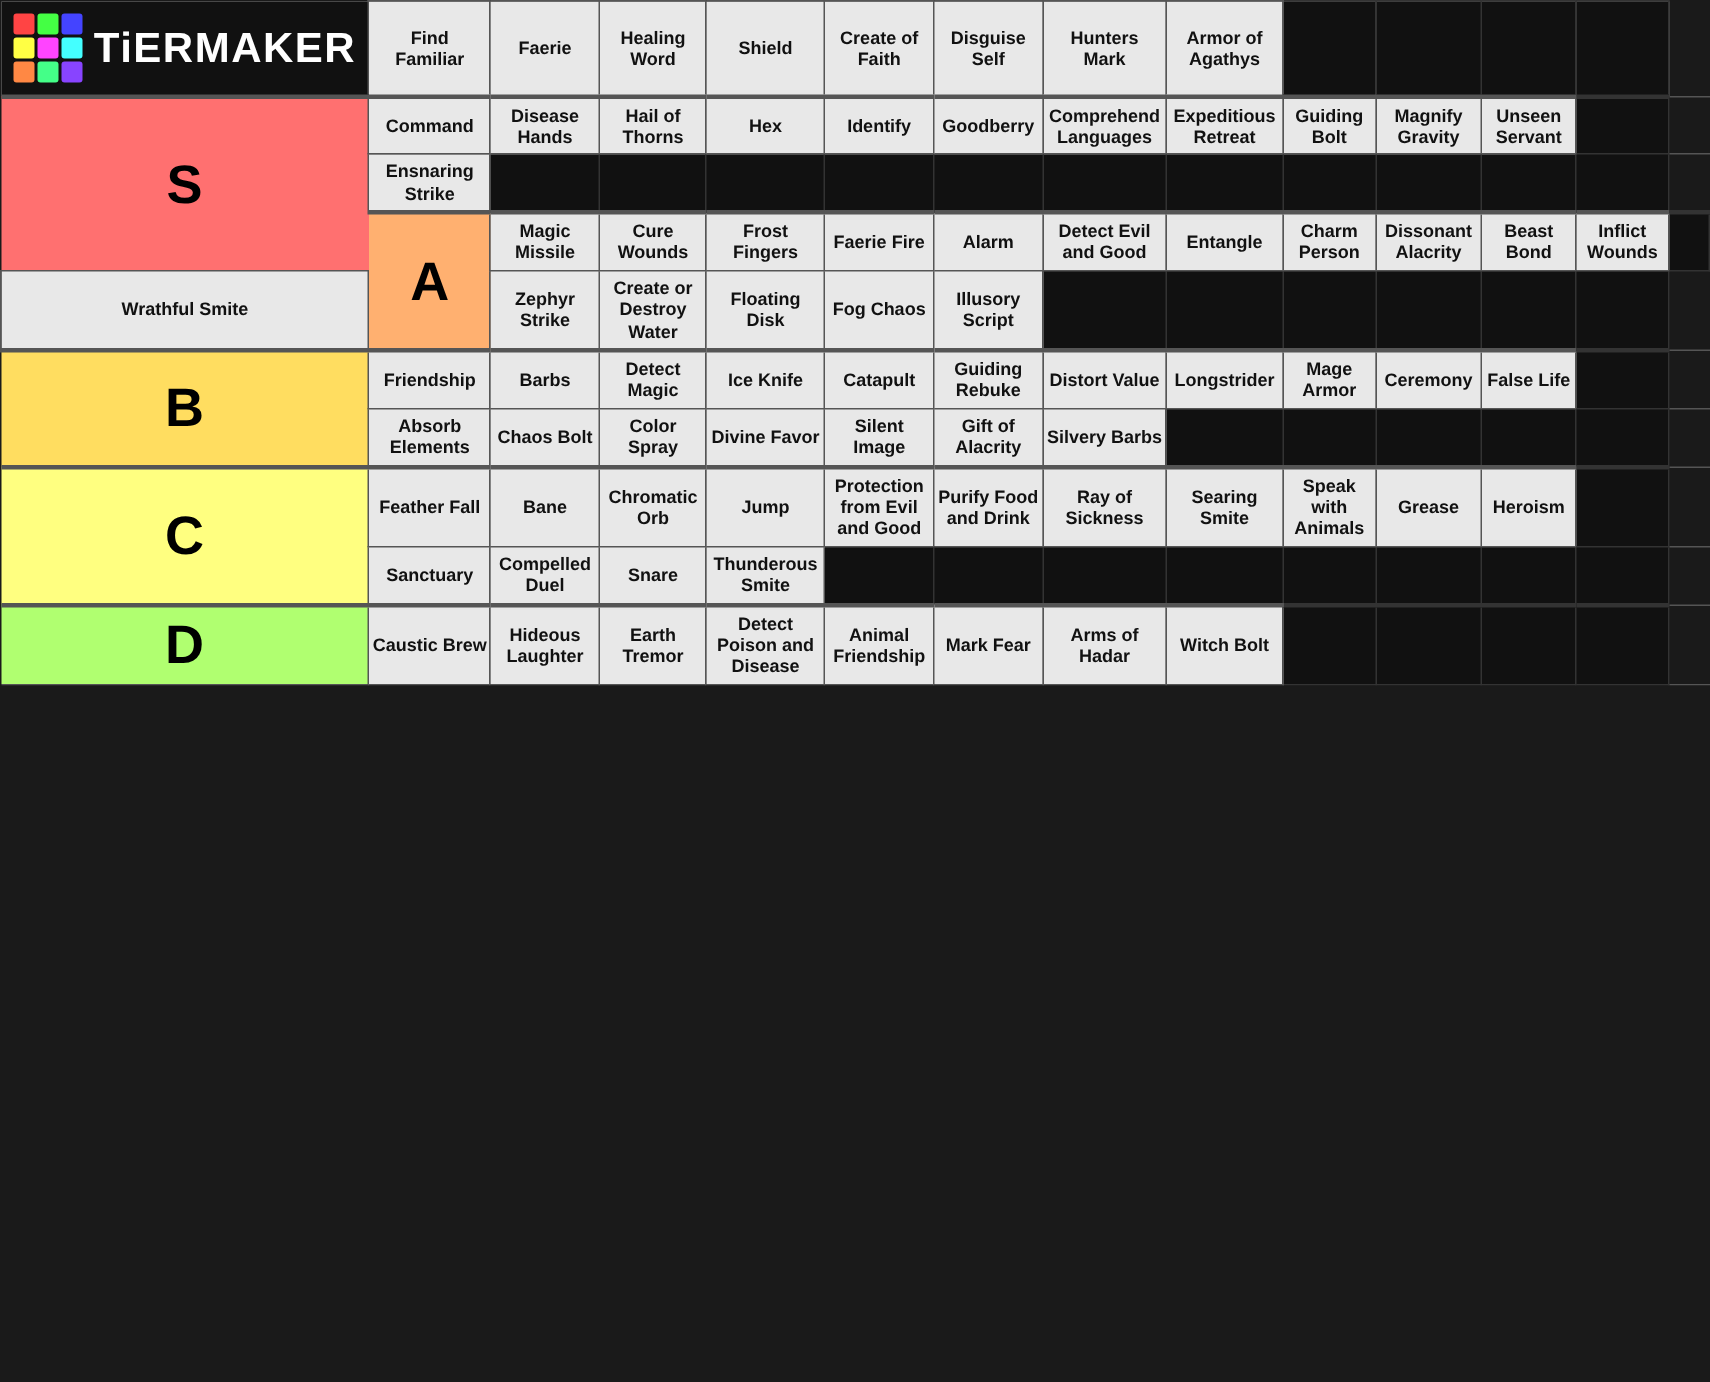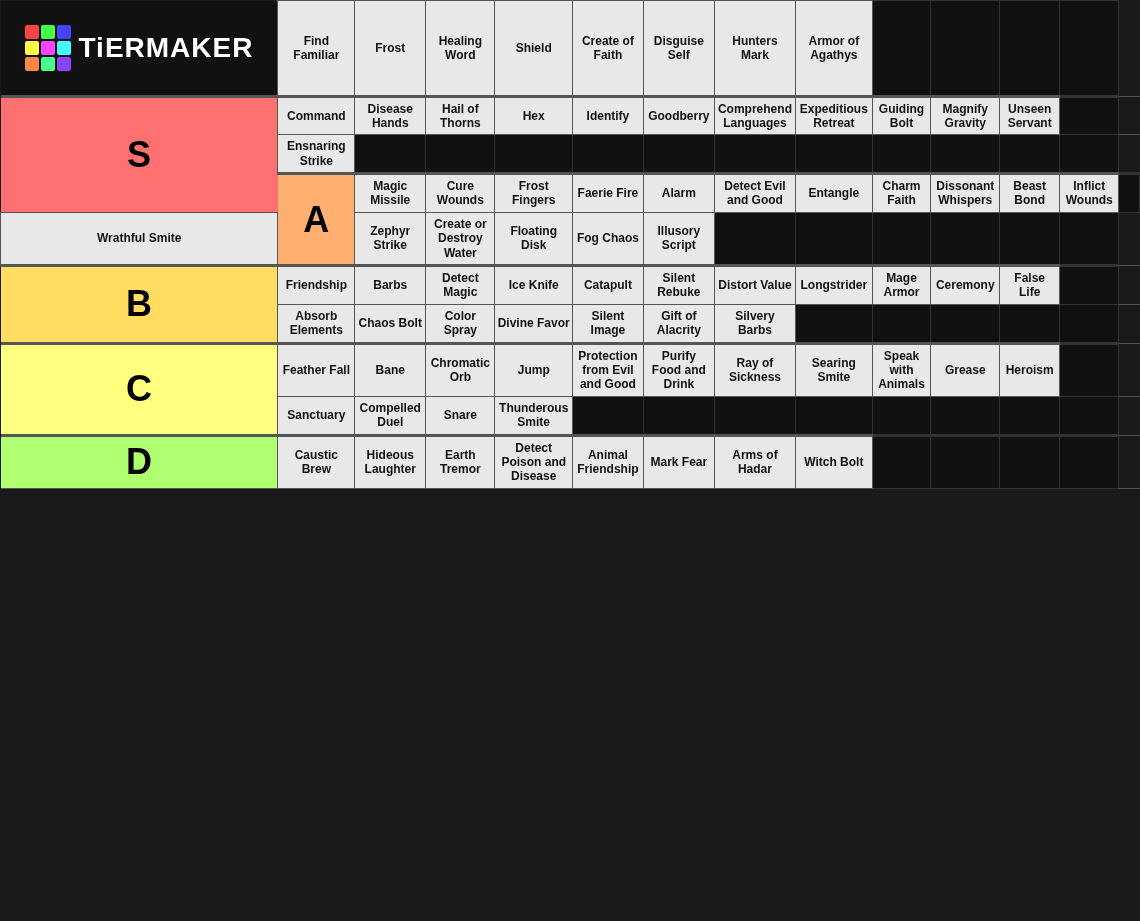--- a/index.html
+++ b/index.html
@@ -48,21 +48,21 @@
     .tier-s { background: #ff7070; }
     .tier-a { background: #ffb070; }
     .tier-b { background: #ffdd60; }
     .tier-c { background: #ffff80; }
     .tier-d { background: #b0ff70; }
 
     .logo-cell {
       background: #111;
       text-align: center;
       vertical-align: middle;
-      padding: 24px;
+      padding: 8px;
     }
 
     .logo-box {
       display: flex;
       align-items: center;
       justify-content: center;
       gap: 8px;
     }
 
     .logo-grid {
@@ -112,21 +112,21 @@
               <div class="logo-dot" style="background: rgb(255, 68, 255);"></div>
               <div class="logo-dot" style="background: rgb(68, 255, 255);"></div>
               <div class="logo-dot" style="background: rgb(255, 136, 68);"></div>
               <div class="logo-dot" style="background: rgb(68, 255, 136);"></div>
               <div class="logo-dot" style="background: rgb(136, 68, 255);"></div>
             </div>
         <span class="logo-text">TiERMAKER</span>
       </div>
     </td>
     <td class="header-cell">Find Familiar</td>
-    <td class="header-cell">Frost</td>
+    <td class="header-cell">Faerie</td>
     <td class="header-cell">Healing Word</td>
     <td class="header-cell">Shield</td>
     <td class="header-cell">Create of Faith</td>
     <td class="header-cell">Disguise Self</td>
     <td class="header-cell">Hunters Mark</td>
     <td class="header-cell">Armor of Agathys</td>
     <td class="header-cell dark-fill"></td>
     <td class="header-cell dark-fill"></td>
     <td class="header-cell dark-fill"></td>
     <td class="header-cell dark-fill"></td>
@@ -165,22 +165,22 @@
 
   <tr class="section-row">
     <td class="tier-label tier-a" rowspan="2">A</td>
     <td class="spell-cell">Magic Missile</td>
     <td class="spell-cell">Cure Wounds</td>
     <td class="spell-cell">Frost Fingers</td>
     <td class="spell-cell">Faerie Fire</td>
     <td class="spell-cell">Alarm</td>
     <td class="spell-cell">Detect Evil and Good</td>
     <td class="spell-cell">Entangle</td>
-    <td class="spell-cell">Charm Faith</td>
-    <td class="spell-cell">Dissonant Whispers</td>
+    <td class="spell-cell">Charm Person</td>
+    <td class="spell-cell">Dissonant Alacrity</td>
     <td class="spell-cell">Beast Bond</td>
     <td class="spell-cell">Inflict Wounds</td>
     <td class="spell-cell dark-fill"></td>
   </tr>
 
   <tr>
     <td class="spell-cell">Wrathful Smite</td>
     <td class="spell-cell">Zephyr Strike</td>
     <td class="spell-cell">Create or Destroy Water</td>
     <td class="spell-cell">Floating Disk</td>
@@ -194,21 +194,21 @@
     <td class="spell-cell dark-fill"></td>
   </tr>
 
   <tr class="section-row">
     <td class="tier-label tier-b" rowspan="2">B</td>
     <td class="spell-cell">Friendship</td>
     <td class="spell-cell">Barbs</td>
     <td class="spell-cell">Detect Magic</td>
     <td class="spell-cell">Ice Knife</td>
     <td class="spell-cell">Catapult</td>
-    <td class="spell-cell">Silent Rebuke</td>
+    <td class="spell-cell">Guiding Rebuke</td>
     <td class="spell-cell">Distort Value</td>
     <td class="spell-cell">Longstrider</td>
     <td class="spell-cell">Mage Armor</td>
     <td class="spell-cell">Ceremony</td>
     <td class="spell-cell">False Life</td>
     <td class="spell-cell dark-fill"></td>
   </tr>
 
   <tr>
     <td class="spell-cell">Absorb Elements</td>

